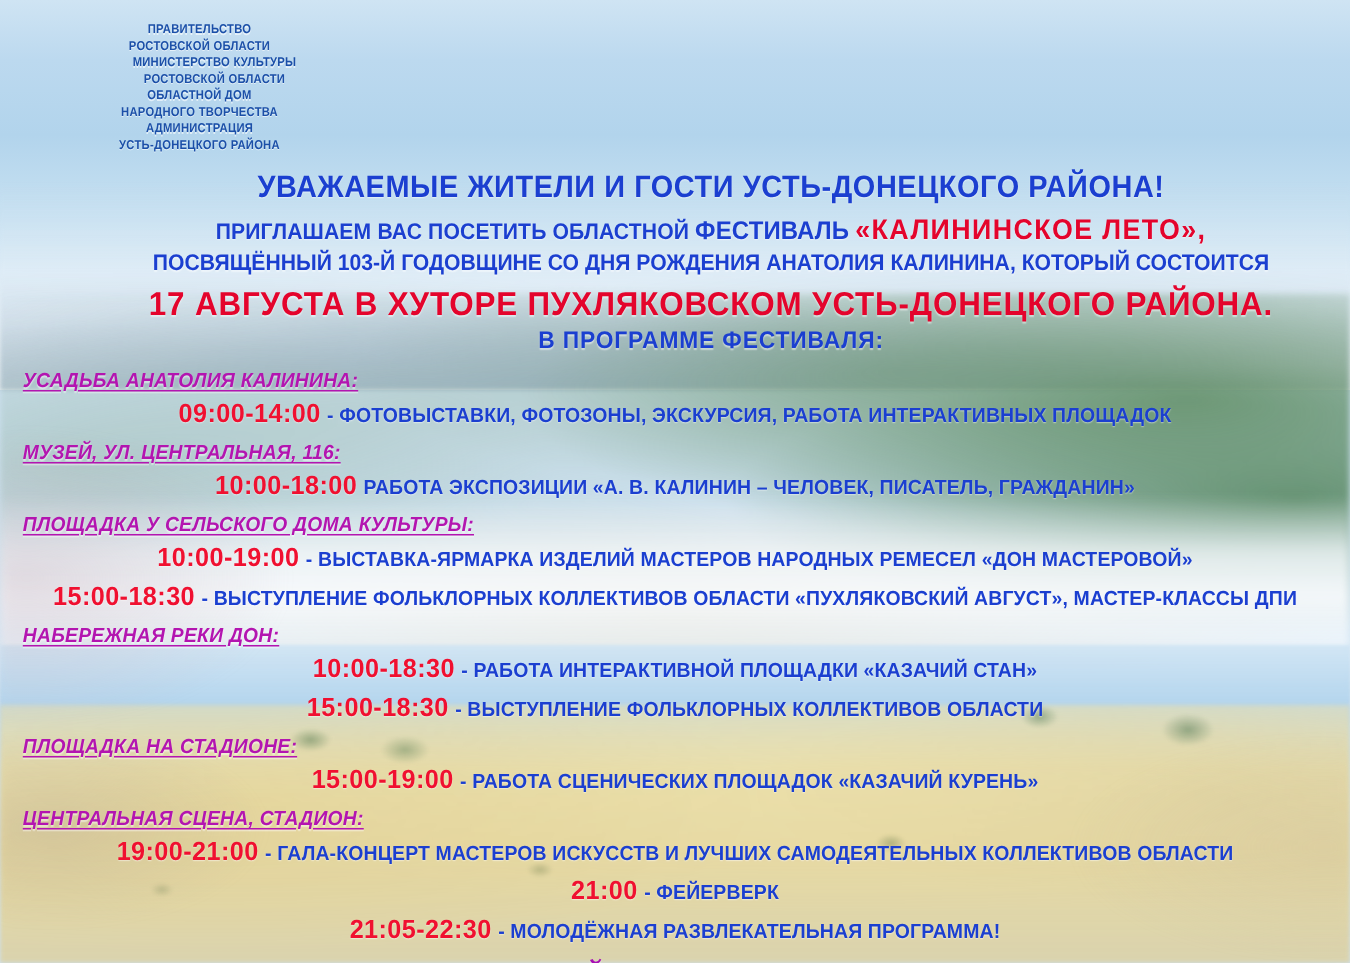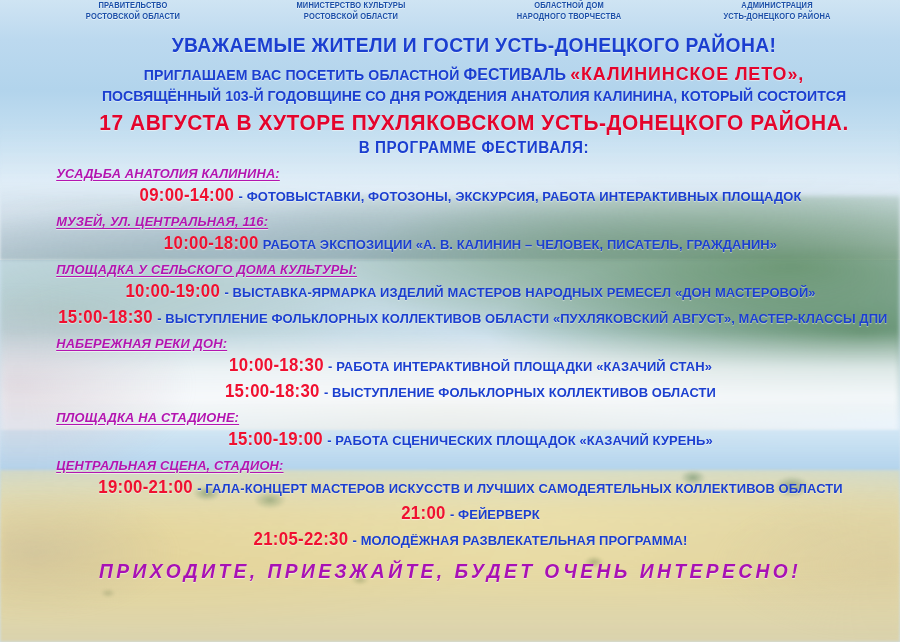--- a/index.html
+++ b/index.html
@@ -125,21 +125,22 @@
     position: absolute;
     left: 0; top: 0;
     width: 900px; height: 642px;
     z-index: 5;
   }
 
   
   .org-row {
     display: flex;
     justify-content: space-between;
-    padding: 0 28px 0 38px;
+    padding: 14px 28px 0 38px;
+    flex-direction: column;
   }
   .org-block {
     text-align: center;
     color: #1b4fa8;
     font-weight: bold;
     font-size: 8.5px;
     line-height: 11px;
     letter-spacing: 0.2px;
     text-transform: uppercase;
     text-shadow: 0 1px 0 rgba(255,255,255,0.6);
@@ -210,21 +211,21 @@
     font-weight: bold;
     font-size: 16px;
     line-height: 20px;
     letter-spacing: 0.6px;
     text-transform: uppercase;
     transform: scaleX(0.95);
     text-shadow: 0 1px 1px rgba(255,255,255,0.5);
   }
 
   
-  .program { margin-top: 7px; margin-left: 41px; }
+  .program { margin-top: 7px; }
 
   .sec-head {
     color: #b315b0;
     font-weight: bold;
     font-style: italic;
     font-size: 13.5px;
     line-height: 17px;
     text-transform: uppercase;
     text-decoration: underline;
     text-underline-offset: 2px;

